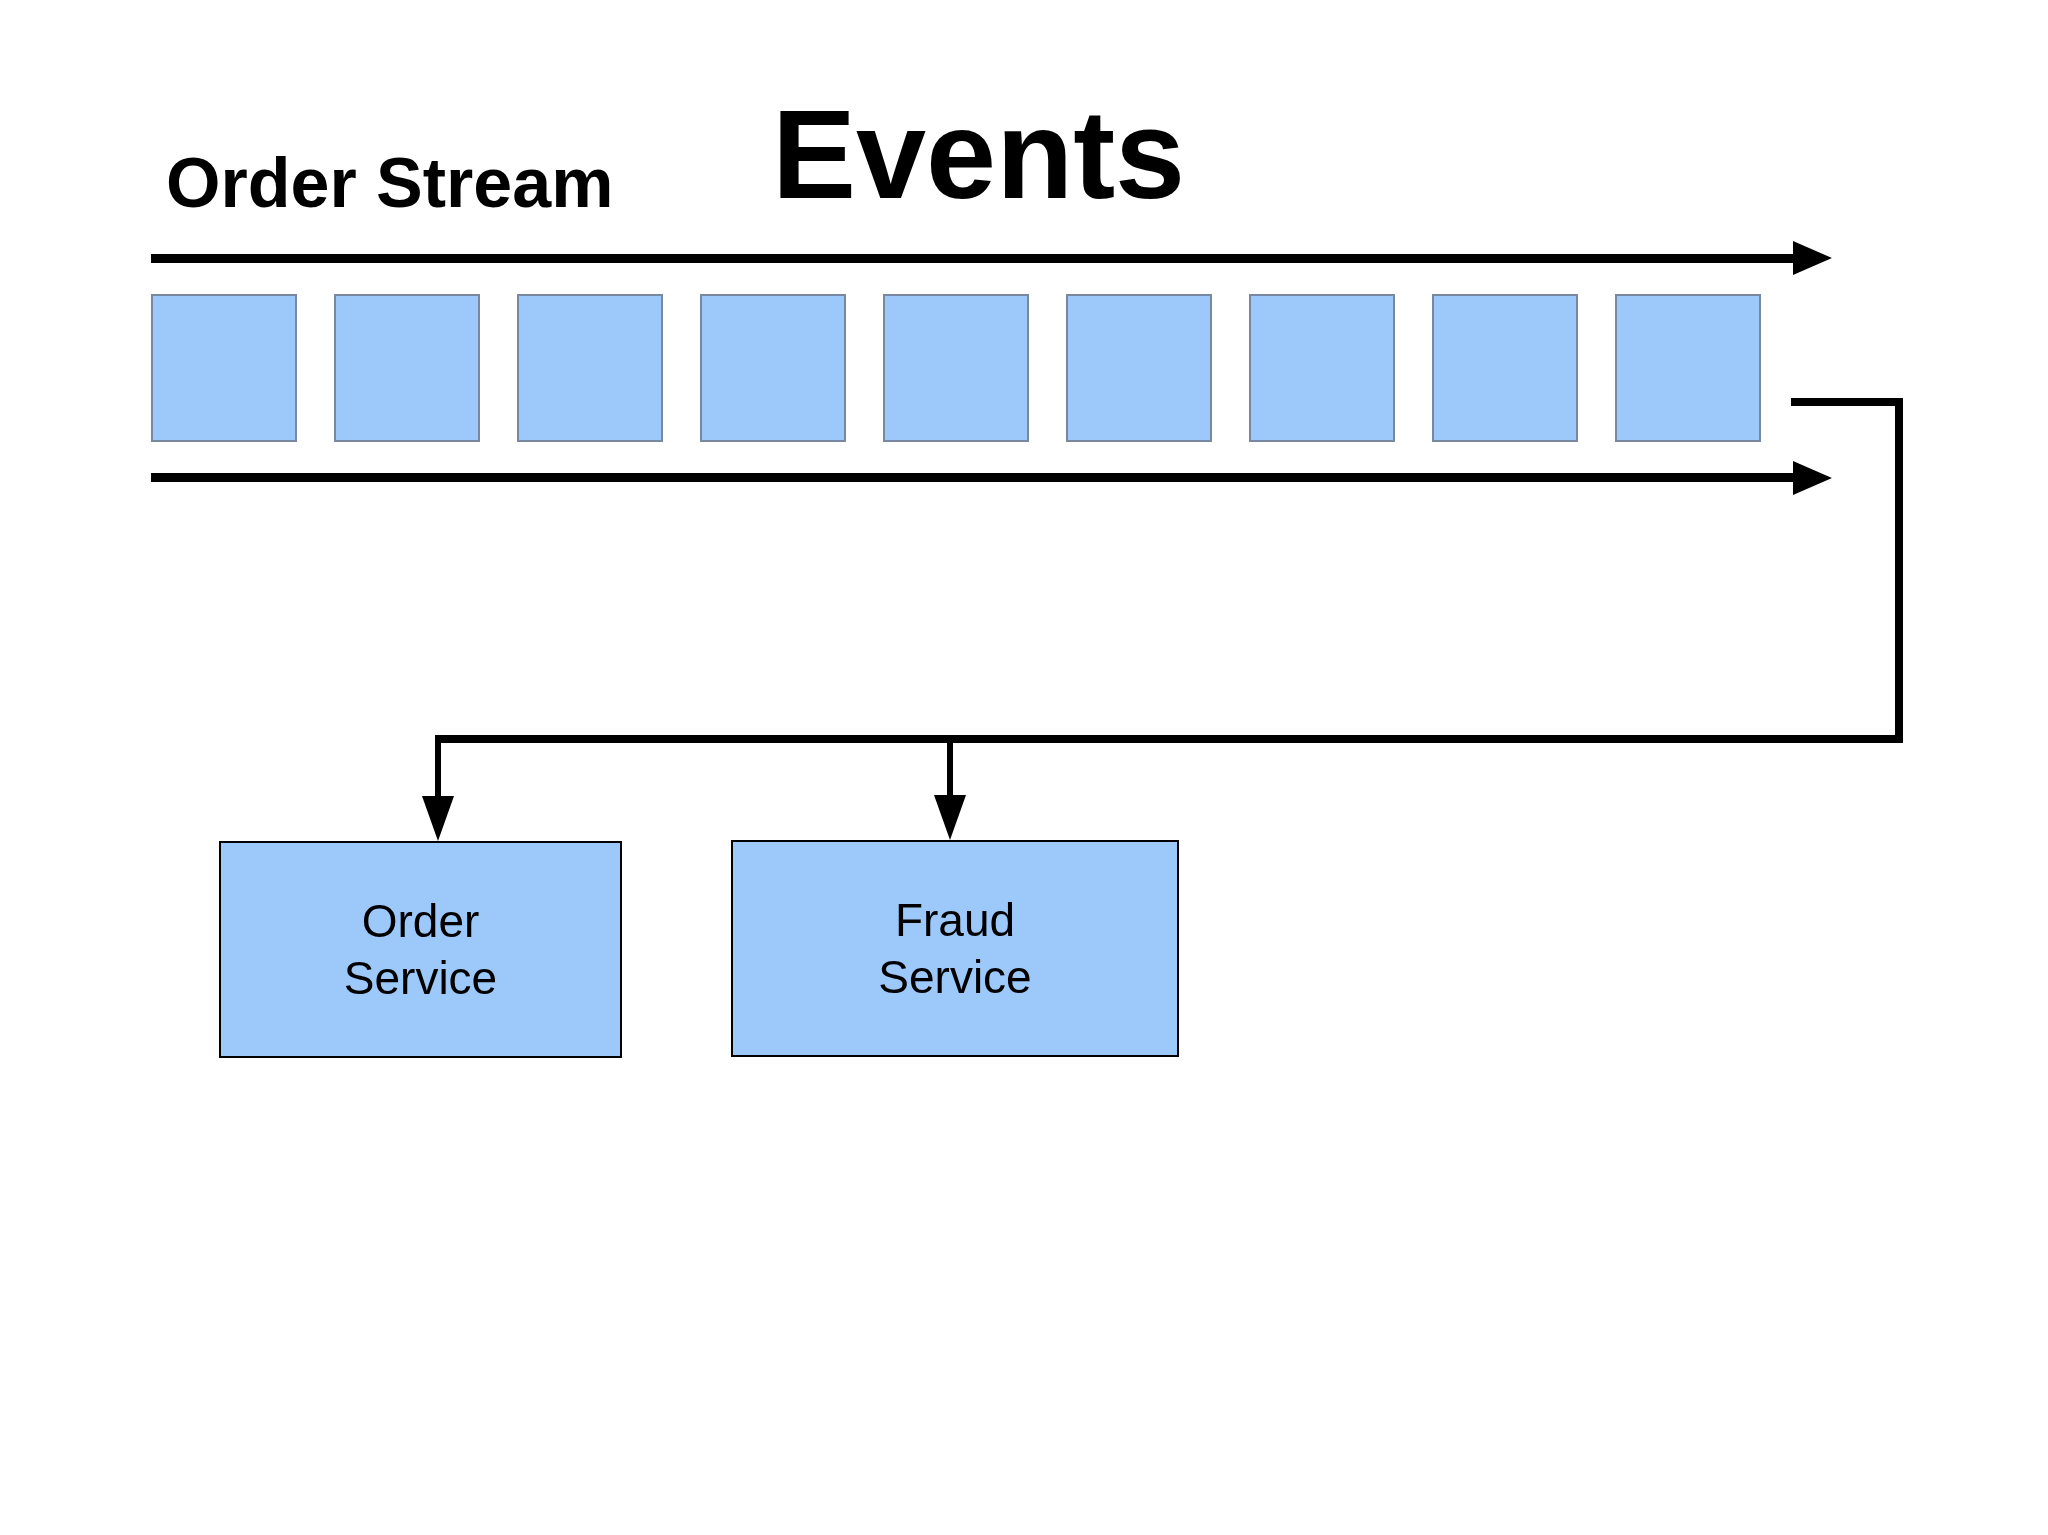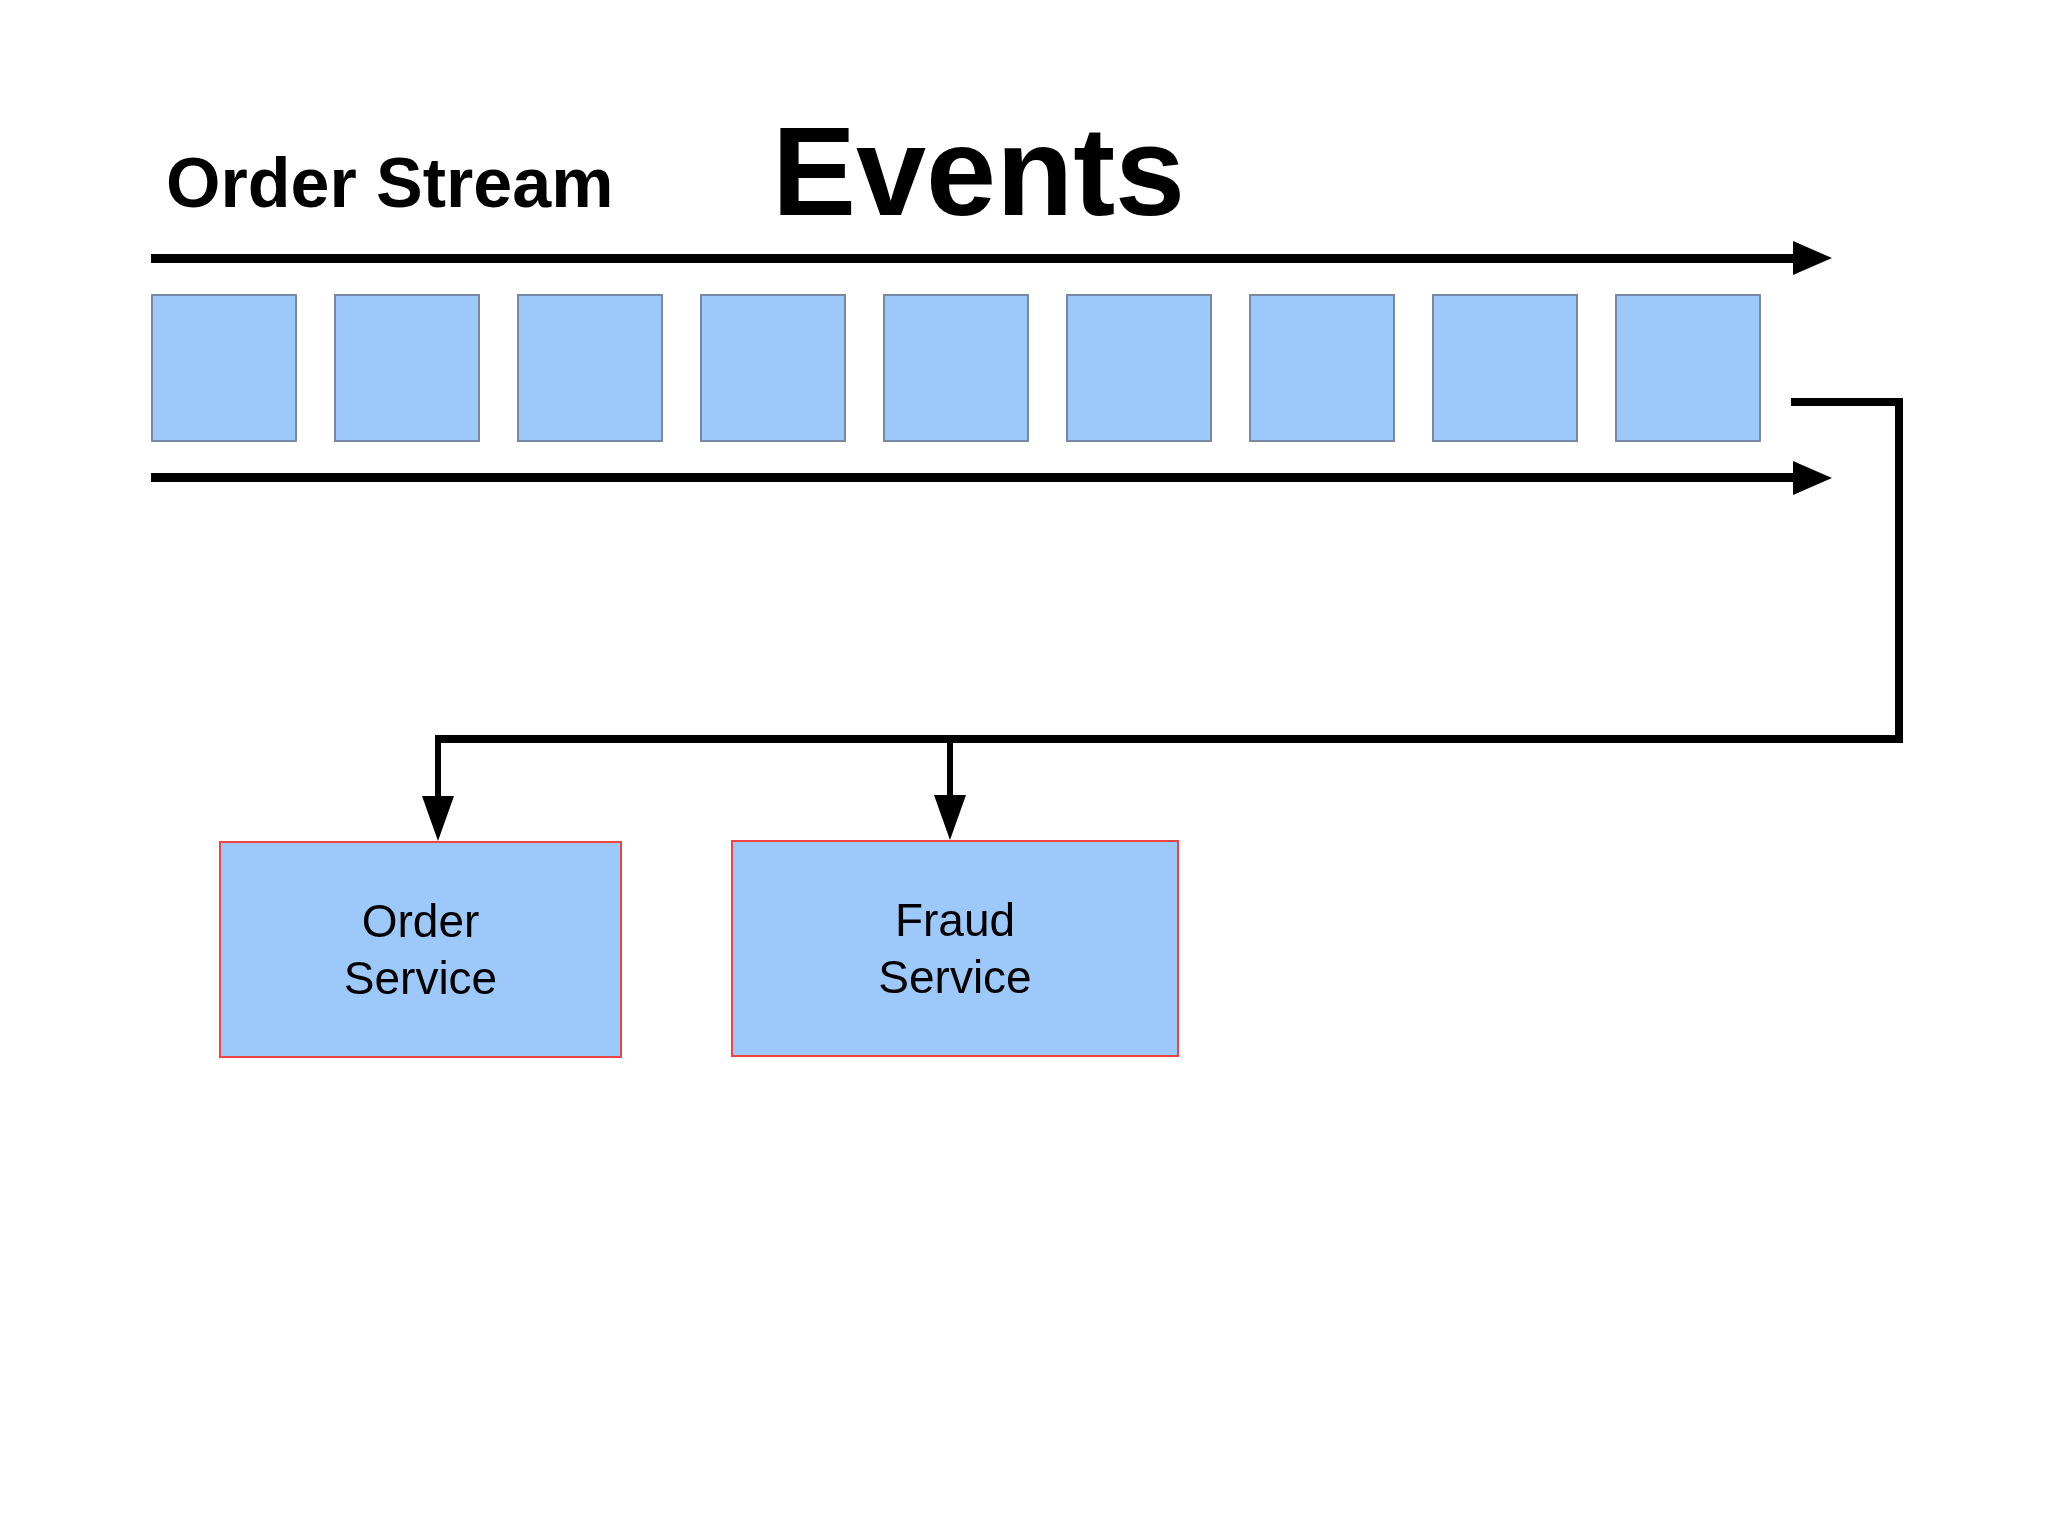--- a/index.html
+++ b/index.html
@@ -28,21 +28,20 @@
     white-space: nowrap;
   }
   .label-events {
     position: absolute;
     left: 772px;
     top: 92px;
     font-size: 126px;
     font-weight: bold;
     line-height: 1;
     white-space: nowrap;
-    margin-top: 17px;
   }
 
   
   .h-line {
     position: absolute;
     background: #000000;
   }
   .arrow-top-line   { left: 151px; top: 254px; width: 1643px; height: 9px; }
   .arrow-bottom-line{ left: 151px; top: 473px; width: 1643px; height: 9px; }
 
@@ -95,21 +94,21 @@
     border-top: 45px solid #000000;
   }
   .drop-order-head { left: 422px; top: 796px; }
   .drop-fraud-head { left: 934px; top: 795px; }
 
   
   .service-box {
     position: absolute;
     box-sizing: border-box;
     background: #9dc8fa;
-    border: 2px solid #ef4444;
+    border: 2px solid #000000;
     display: flex;
     flex-direction: column;
     align-items: center;
     justify-content: center;
     text-align: center;
   }
   .box-order { left: 219px; top: 841px; width: 403px; height: 217px; }
   .box-fraud { left: 731px; top: 840px; width: 448px; height: 217px; }
   .svc-line {
     display: block;

